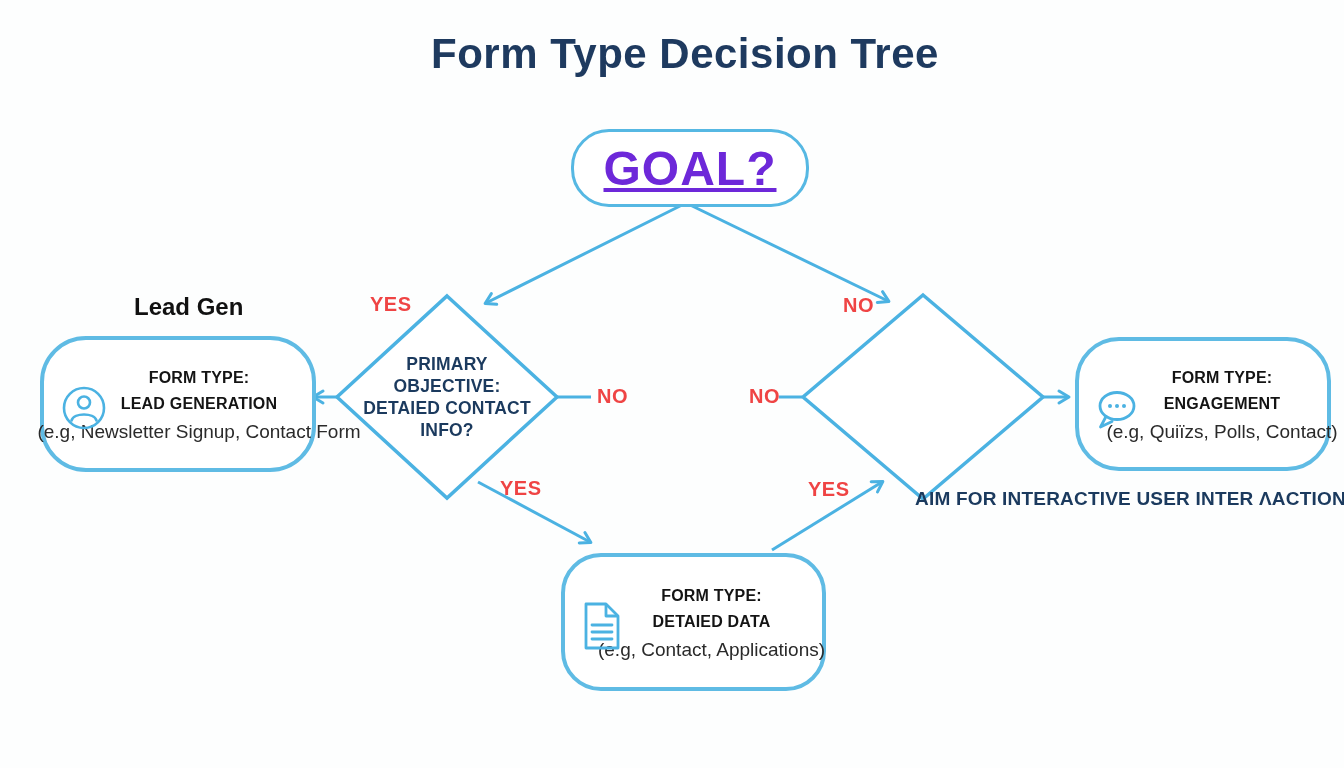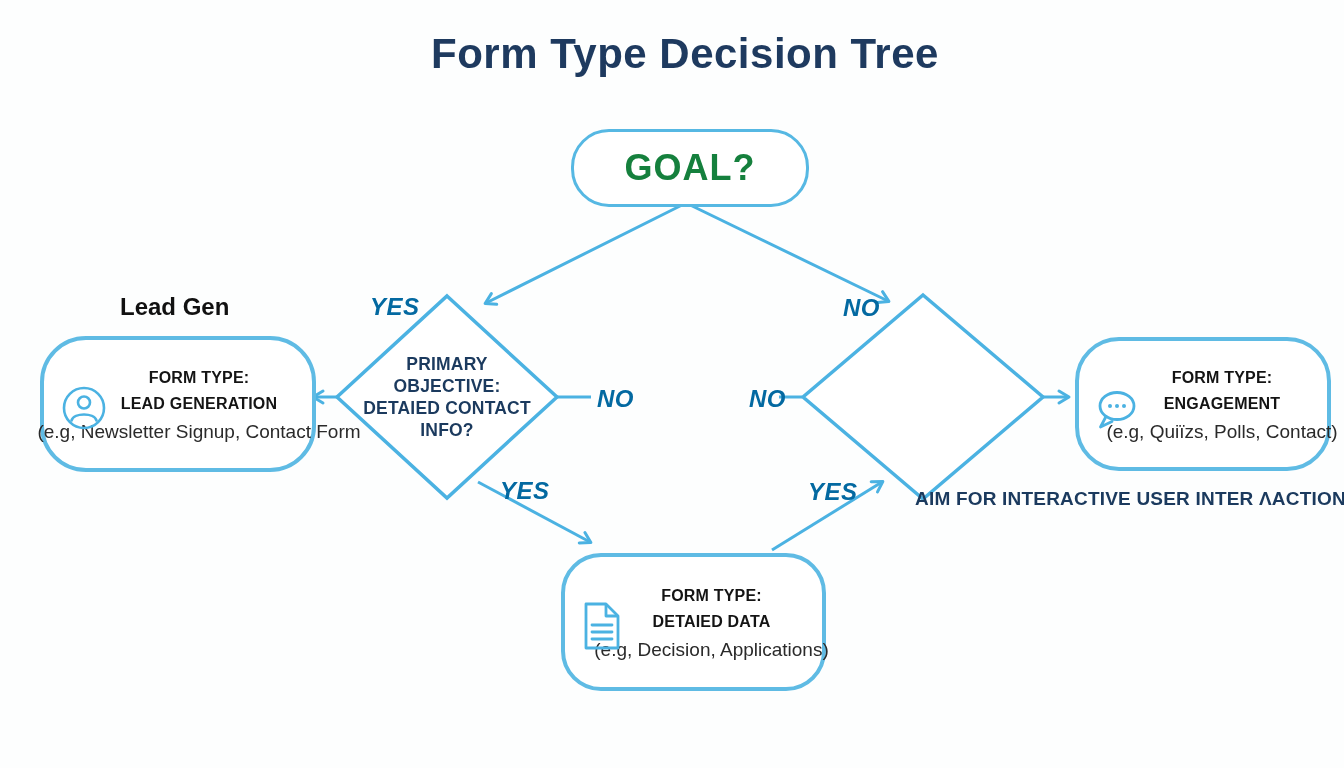--- a/index.html
+++ b/index.html
@@ -15,24 +15,24 @@
   .page-title{
     left:685px;top:30px;transform:translateX(-50%);
     font-size:42px;font-weight:bold;color:#1E3A5F;letter-spacing:.5px;white-space:nowrap;
   }
   .goal-pill{
     left:571px;top:129px;width:232px;height:72px;
     border:3px solid #56B8E3;border-radius:38px;background:#fff;
     display:flex;align-items:center;justify-content:center;
   }
   .goal-pill .goal-text{
-    font-size:36px;font-weight:bold;color:#15803d;letter-spacing:1px;
+    font-size:48px;font-weight:bold;color:#6d28d9;letter-spacing:1px;text-decoration:underline;
   }
   .edge-label{
-    font-size:24px;font-weight:bold;color:#0369a1;letter-spacing:.5px;white-space:nowrap;font-style:italic;
+    font-size:20px;font-weight:bold;color:#ef4444;letter-spacing:.5px;white-space:nowrap;
   }
   .diamond-text{
     display:flex;align-items:center;justify-content:center;text-align:center;
     font-size:17.5px;font-weight:bold;color:#1B3A5E;line-height:22px;letter-spacing:.2px;
   }
   .outcome-box{
     background:#fff;border:4px solid #5FBBE4;border-radius:42px;
     display:flex;flex-direction:column;align-items:center;justify-content:center;
     text-align:center;
   }
@@ -94,21 +94,21 @@
   <div class="abs edge-label" style="left:597px;top:385px;">NO</div>
   <div class="abs edge-label" style="left:749px;top:385px;">NO</div>
   <div class="abs edge-label" style="left:500px;top:477px;">YES</div>
   <div class="abs edge-label" style="left:808px;top:478px;">YES</div>
 
   <div class="abs diamond-text pre" style="left:347px;top:353px;width:200px;height:88px;">PRIMARY
 OBJECTIVE:
 DETAIED CONTACT
 INFO?</div>
 
-  <div class="abs annotation" style="left:120px;top:293px;">Lead Gen</div>
+  <div class="abs annotation" style="left:134px;top:293px;">Lead Gen</div>
 
   <div class="abs outcome-box" style="left:40px;top:336px;width:268px;height:128px;border-radius:46px;">
     <span class="box-icon" style="left:16px;top:44px;">
       <svg width="48" height="48" viewBox="0 0 48 48" fill="none">
         <circle cx="24" cy="24" r="20" stroke="#4BB2E2" stroke-width="2.6"></circle>
         <circle cx="24" cy="18.5" r="6" stroke="#4BB2E2" stroke-width="2.6"></circle>
         <path d="M11.5 36.5 C14 28.5 34 28.5 36.5 36.5" stroke="#4BB2E2" stroke-width="2.6" stroke-linecap="round"></path>
       </svg>
     </span>
     <div style="padding-left:42px;">
@@ -124,21 +124,21 @@
         <path d="M7 5 H27 L39 17 V49 H7 Z" stroke="#4BB2E2" stroke-width="2.8" stroke-linejoin="round"></path>
         <path d="M27 5 V17 H39" stroke="#4BB2E2" stroke-width="2.8" stroke-linejoin="round"></path>
         <line x1="13" y1="26" x2="33" y2="26" stroke="#4BB2E2" stroke-width="2.8" stroke-linecap="round"></line>
         <line x1="13" y1="33" x2="33" y2="33" stroke="#4BB2E2" stroke-width="2.8" stroke-linecap="round"></line>
         <line x1="13" y1="40" x2="33" y2="40" stroke="#4BB2E2" stroke-width="2.8" stroke-linecap="round"></line>
       </svg>
     </span>
     <div style="padding-left:36px;">
       <div class="outcome-title pre">FORM TYPE:
 DETAIED DATA</div>
-      <div class="outcome-sub">(e.g, Decision, Applications)</div>
+      <div class="outcome-sub">(e.g, Contact, Applications)</div>
     </div>
   </div>
 
   <div class="abs outcome-box" style="left:1075px;top:337px;width:248px;height:126px;border-radius:44px;">
     <span class="box-icon" style="left:12px;top:46px;">
       <svg width="50" height="46" viewBox="0 0 50 46" fill="none">
         <ellipse cx="26" cy="19" rx="17" ry="13.5" stroke="#4BB2E2" stroke-width="2.8"></ellipse>
         <path d="M15 29.5 L9.5 40 L21 34.5" stroke="#4BB2E2" stroke-width="2.8" stroke-linejoin="round" stroke-linecap="round"></path>
         <circle cx="19" cy="19" r="2" fill="#4BB2E2"></circle>
         <circle cx="26" cy="19" r="2" fill="#4BB2E2"></circle>

